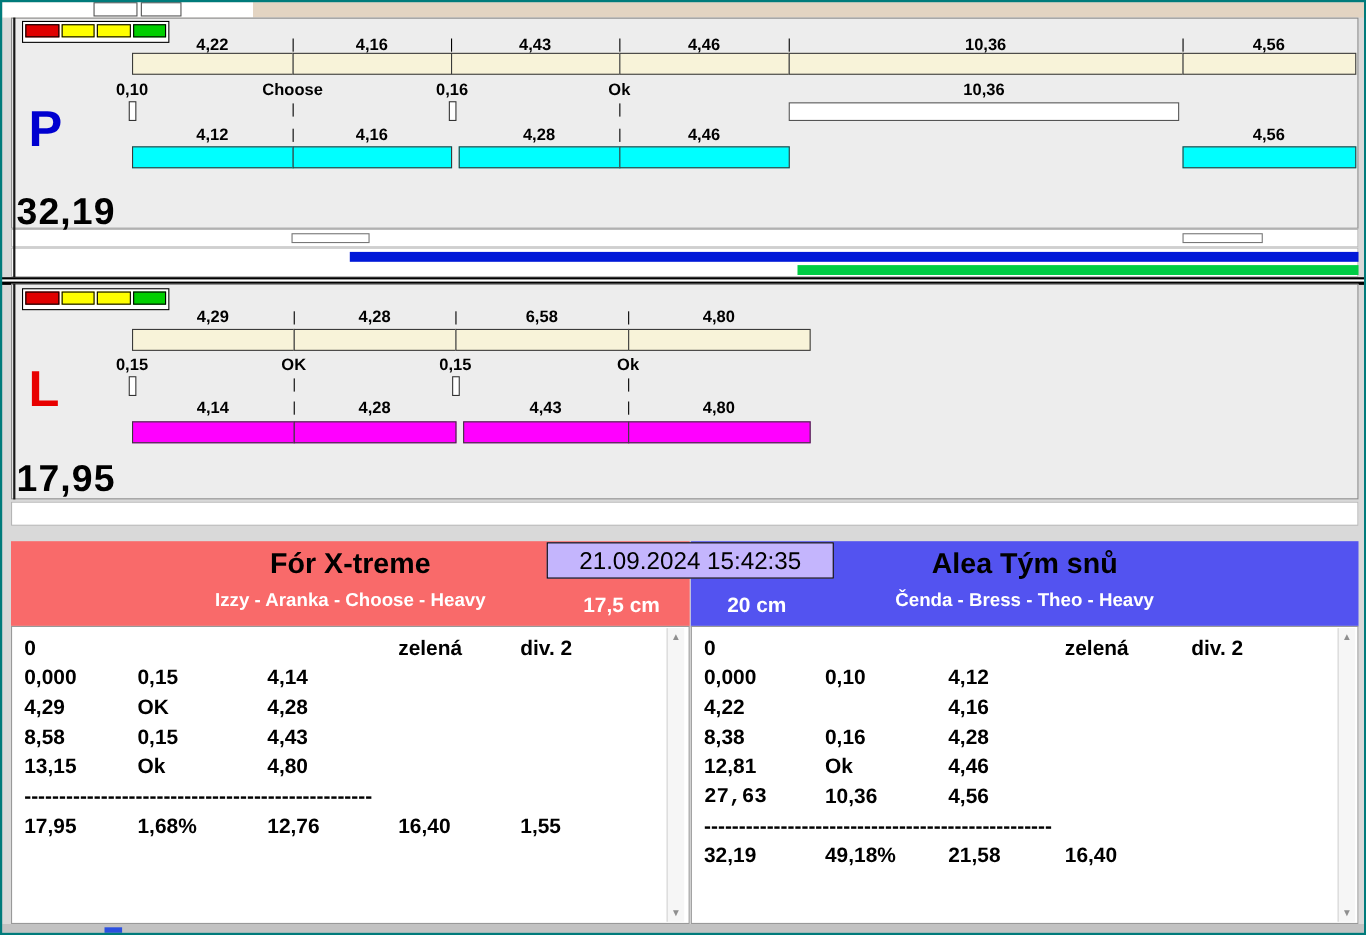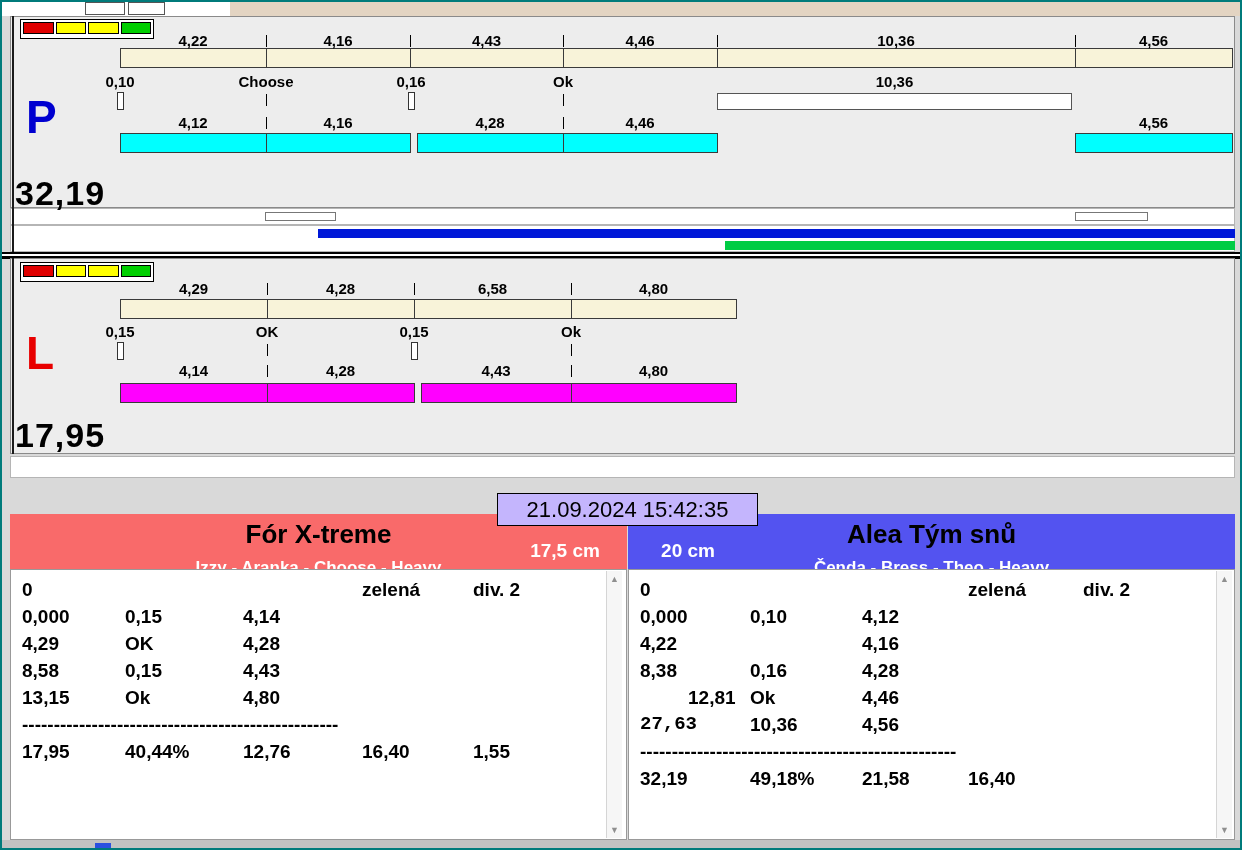--- a/index.html
+++ b/index.html
@@ -14,21 +14,21 @@
   .light{flex:1;height:12px;border:1px solid #000;box-sizing:border-box;}
   .lane-letter{position:absolute;font-size:46px;font-weight:bold;line-height:1;}
   .lane-total{position:absolute;left:15px;font-size:34px;font-weight:bold;color:#000;line-height:1;letter-spacing:1px;}
   .seg{position:absolute;height:20px;border:1px solid #3a3a3a;box-sizing:border-box;}
   .clabel{position:absolute;transform:translateX(-50%);font-size:15px;font-weight:bold;white-space:nowrap;color:#000;line-height:1;}
   .vtick{position:absolute;width:1px;background:#000;}
   .gate{position:absolute;width:7px;height:18px;background:#fff;border:1px solid #333;box-sizing:border-box;}
   .band{position:absolute;height:17px;background:#fff;border:1px solid #555;box-sizing:border-box;}
   .ind-box{position:absolute;top:212px;height:9px;background:#fff;border:1px solid #777;box-sizing:border-box;}
   .pbar{position:absolute;height:9px;}
-  .team-header{position:absolute;top:492px;height:78px;text-align:center;box-sizing:border-box;margin-top:22px;}
+  .team-header{position:absolute;top:492px;height:78px;text-align:center;box-sizing:border-box;}
   .team-title{font-size:26px;font-weight:bold;color:#000;margin-top:6px;line-height:1.1;}
   .team-members{font-size:17px;font-weight:bold;color:#ffffff;margin-top:10px;line-height:1.1;}
   .height-badge{position:absolute;top:540px;transform:translateX(-50%);font-size:19px;font-weight:bold;color:#ffffff;z-index:6;white-space:nowrap;}
   .datetime{position:absolute;left:497px;top:493px;width:259px;height:31px;background:#c4b5fd;border:1px solid #000;box-sizing:content-box;font-size:22px;text-align:center;line-height:31px;color:#000;z-index:10;white-space:nowrap;}
   .table-box{position:absolute;top:569px;height:271px;background:#ffffff;border:1px solid #999;box-sizing:border-box;}
   .tcell{position:absolute;font-size:19px;font-weight:bold;color:#000;white-space:nowrap;line-height:1;}
   .scrollbar{position:absolute;top:571px;height:267px;width:16px;background:#f6f6f6;border-left:1px solid #d5d5d5;box-sizing:border-box;z-index:5;}
   .sarrow{position:absolute;left:0;width:15px;text-align:center;font-size:9px;color:#8f8f8f;cursor:default;}
   .sarrow.up{top:3px;}
   .sarrow.down{bottom:3px;}
@@ -184,36 +184,36 @@
     <div class="abs tcell" style="left: 125px; top: 634px;">OK</div>
     <div class="abs tcell" style="left: 243px; top: 634px;">4,28</div>
     <div class="abs tcell" style="left: 22px; top: 661px;">8,58</div>
     <div class="abs tcell" style="left: 125px; top: 661px;">0,15</div>
     <div class="abs tcell" style="left: 243px; top: 661px;">4,43</div>
     <div class="abs tcell" style="left: 22px; top: 688px;">13,15</div>
     <div class="abs tcell" style="left: 125px; top: 688px;">Ok</div>
     <div class="abs tcell" style="left: 243px; top: 688px;">4,80</div>
     <div class="abs tcell" style="left: 22px; top: 715px;">--------------------------------------------------</div>
     <div class="abs tcell" style="left: 22px; top: 742px;">17,95</div>
-    <div class="abs tcell" style="left: 125px; top: 742px;">40,44%</div>
+    <div class="abs tcell" style="left: 125px; top: 742px;">1,68%</div>
     <div class="abs tcell" style="left: 243px; top: 742px;">12,76</div>
     <div class="abs tcell" style="left: 362px; top: 742px;">16,40</div>
     <div class="abs tcell" style="left: 473px; top: 742px;">1,55</div>
     <div class="abs tcell" style="left: 640px; top: 580px;">0</div>
     <div class="abs tcell" style="left: 968px; top: 580px;">zelená</div>
     <div class="abs tcell" style="left: 1083px; top: 580px;">div. 2</div>
     <div class="abs tcell" style="left: 640px; top: 607px;">0,000</div>
     <div class="abs tcell" style="left: 750px; top: 607px;">0,10</div>
     <div class="abs tcell" style="left: 862px; top: 607px;">4,12</div>
     <div class="abs tcell" style="left: 640px; top: 634px;">4,22</div>
     <div class="abs tcell" style="left: 862px; top: 634px;">4,16</div>
     <div class="abs tcell" style="left: 640px; top: 661px;">8,38</div>
     <div class="abs tcell" style="left: 750px; top: 661px;">0,16</div>
     <div class="abs tcell" style="left: 862px; top: 661px;">4,28</div>
-    <div class="abs tcell" style="left: 640px; top: 688px; margin-left: 48px;">12,81</div>
+    <div class="abs tcell" style="left: 640px; top: 688px;">12,81</div>
     <div class="abs tcell" style="left: 750px; top: 688px;">Ok</div>
     <div class="abs tcell" style="left: 862px; top: 688px;">4,46</div>
     <div class="abs tcell" style="left: 640px; top: 715px; font-family: Liberation Mono, monospace;">27,63</div>
     <div class="abs tcell" style="left: 750px; top: 715px;">10,36</div>
     <div class="abs tcell" style="left: 862px; top: 715px;">4,56</div>
     <div class="abs tcell" style="left: 640px; top: 742px;">--------------------------------------------------</div>
     <div class="abs tcell" style="left: 640px; top: 769px;">32,19</div>
     <div class="abs tcell" style="left: 750px; top: 769px;">49,18%</div>
     <div class="abs tcell" style="left: 862px; top: 769px;">21,58</div>
     <div class="abs tcell" style="left: 968px; top: 769px;">16,40</div>

